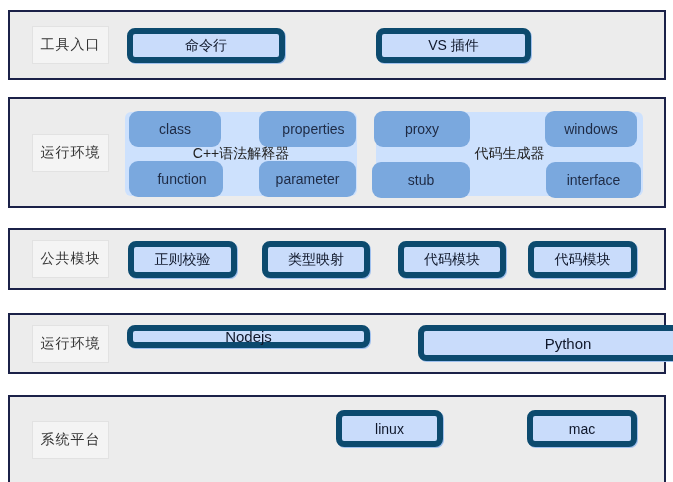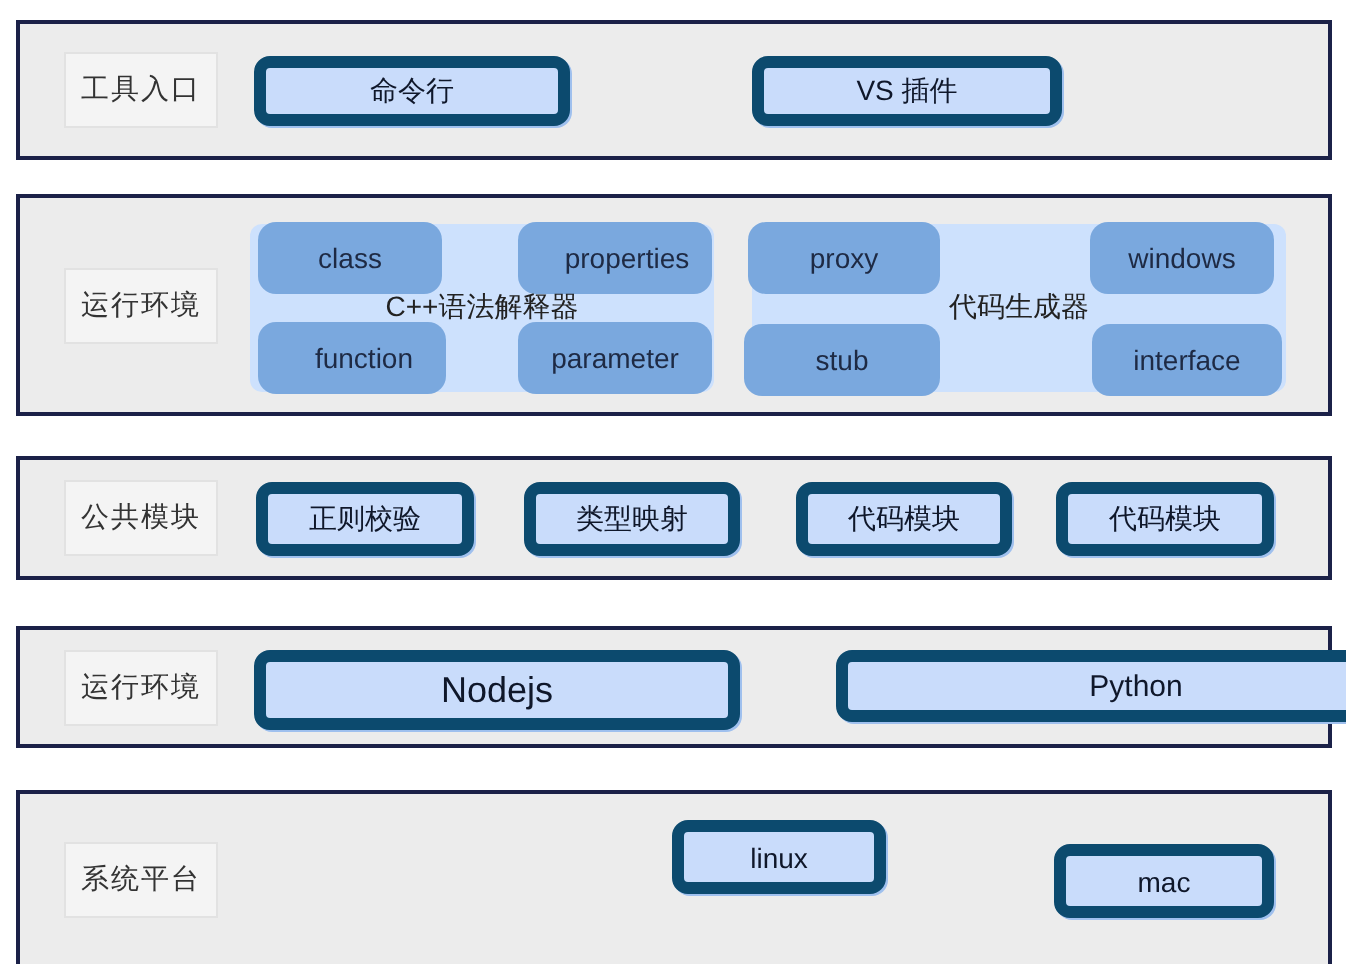--- a/index.html
+++ b/index.html
@@ -32,26 +32,26 @@
   }
   
   .b1a{left:117px;top:16px;width:158px;height:35px;}
   .b1b{left:366px;top:16px;width:155px;height:35px;}
   
   .b3a{left:118px;top:11px;width:109px;height:37px;}
   .b3b{left:252px;top:11px;width:108px;height:37px;}
   .b3c{left:388px;top:11px;width:108px;height:37px;}
   .b3d{left:518px;top:11px;width:109px;height:37px;}
   
-  .b4a{left:117px;top:10px;width:243px;height:40px;font-size:18px;}
+  .b4a{left:117px;top:10px;width:243px;height:23px;font-size:15px;}
   .b4b{left:408px;top:10px;width:300px;height:36px;font-size:15px;}
   
   .b5a{left:118px;top:13px;width:109px;height:37px;}
   .b5b{left:326px;top:13px;width:107px;height:37px;}
-  .b5c{left:517px;top:13px;width:110px;height:37px;margin-top:12px;}
+  .b5c{left:517px;top:13px;width:110px;height:37px;}
   
   .grp{
     position:absolute;top:13px;height:84px;background:#cde1fd;border-radius:6px;
   }
   .grp1{left:115px;width:232px;}
   .grp2{left:366px;width:267px;}
   .grp-title{
     position:absolute;left:0;right:0;top:50%;transform:translateY(-50%);
     text-align:center;font-size:14px;color:#222222;white-space:nowrap;
   }

